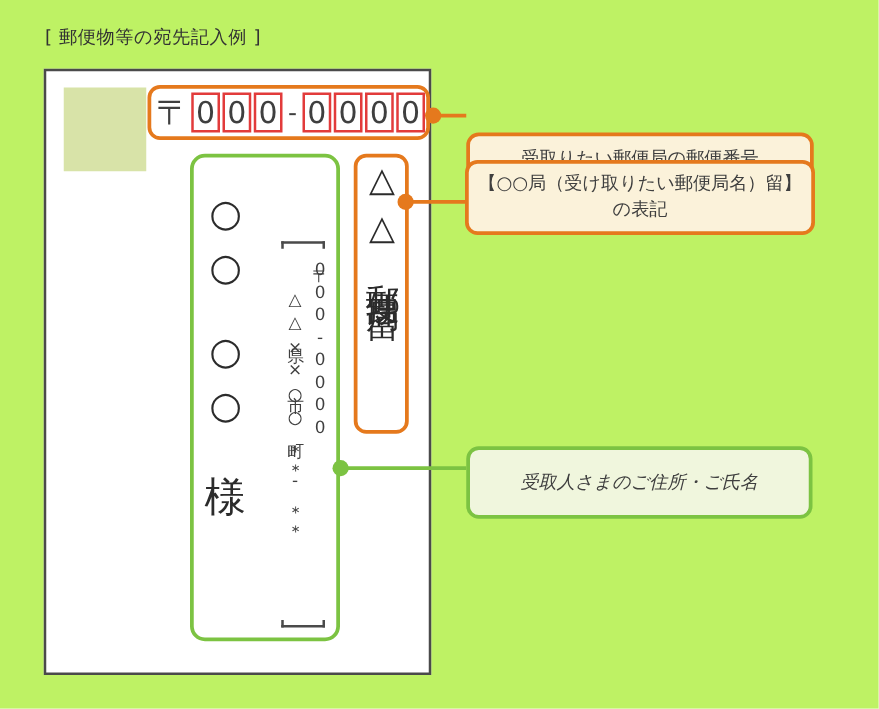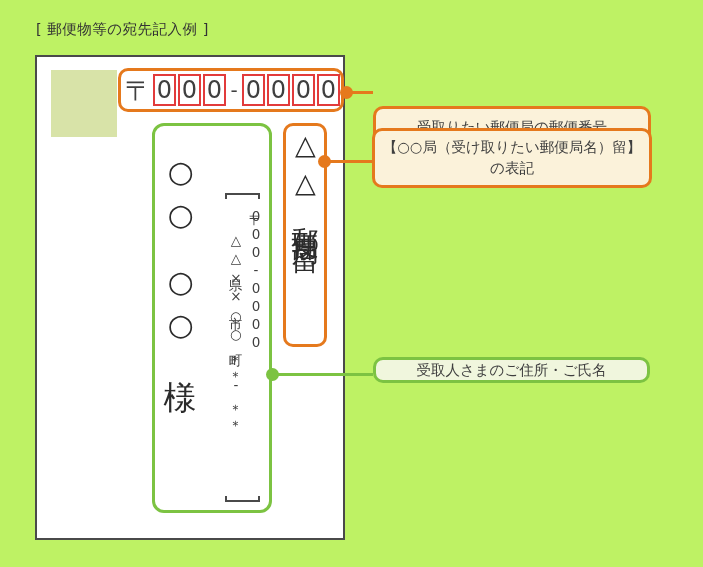--- a/index.html
+++ b/index.html
@@ -79,21 +79,21 @@
   
   .callout{
     position:absolute;box-sizing:border-box;border-radius:10px;
     display:flex;flex-direction:column;align-items:center;justify-content:center;
     text-align:center;font-size:14.5px;color:#3f3f3f;line-height:21px;z-index:5;
   }
   .callout.orange{border:3px solid #e5791d;background:#fbf2da;}
   .callout.green{border:3px solid #7cc342;background:#f0f6dd;}
   #callout-postal{left:373px;top:70px;width:278px;height:42px;margin-top:36px;}
   #callout-pickup{left:372px;top:128px;width:280px;height:60px;justify-content:center;}
-  #callout-recipient{left:373px;top:357px;width:277px;height:26px;}
+  #callout-recipient{left:373px;top:357px;width:277px;height:58px;font-style:italic;}
 </style>
 </head>
 <body>
 
 <div class="canvas">
 
   <div class="title">[ 郵便物等の宛先記入例 ]</div>
 
   <div class="envelope">
     <div class="stamp"></div>

